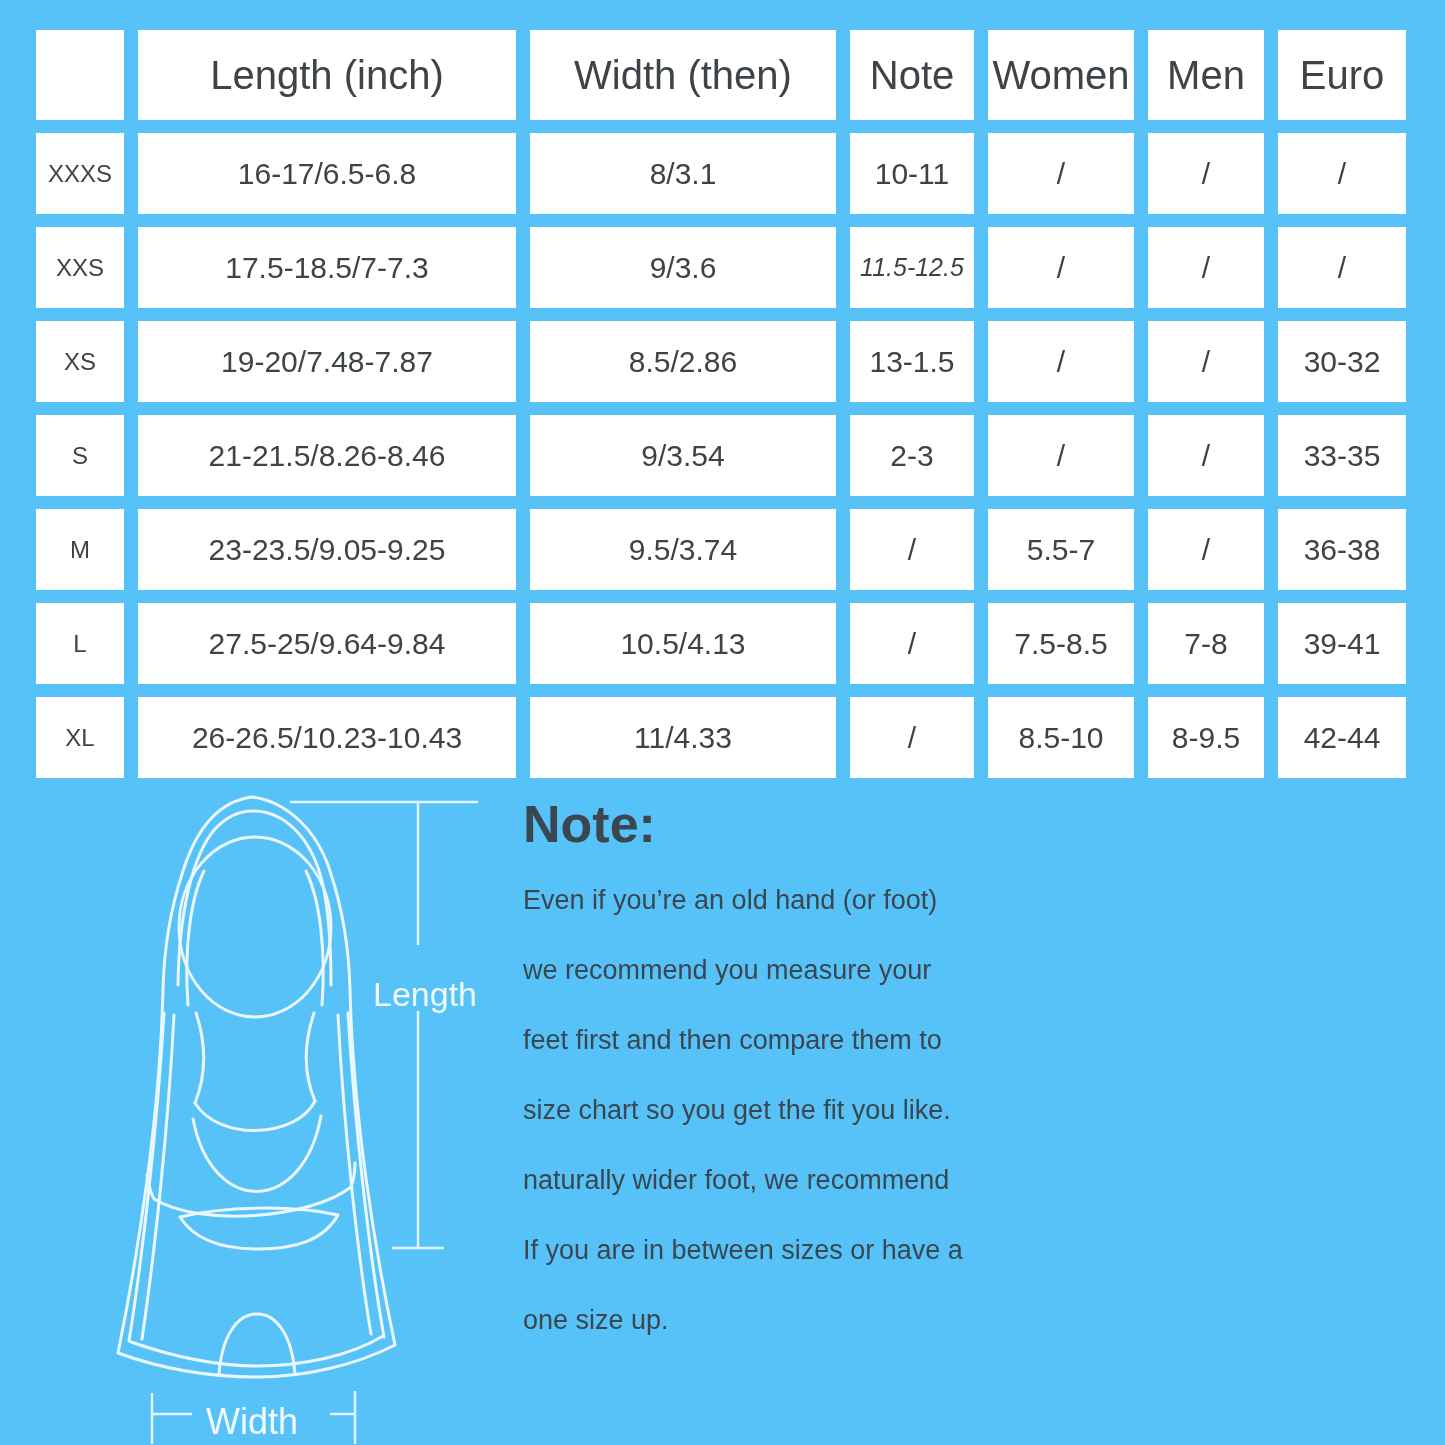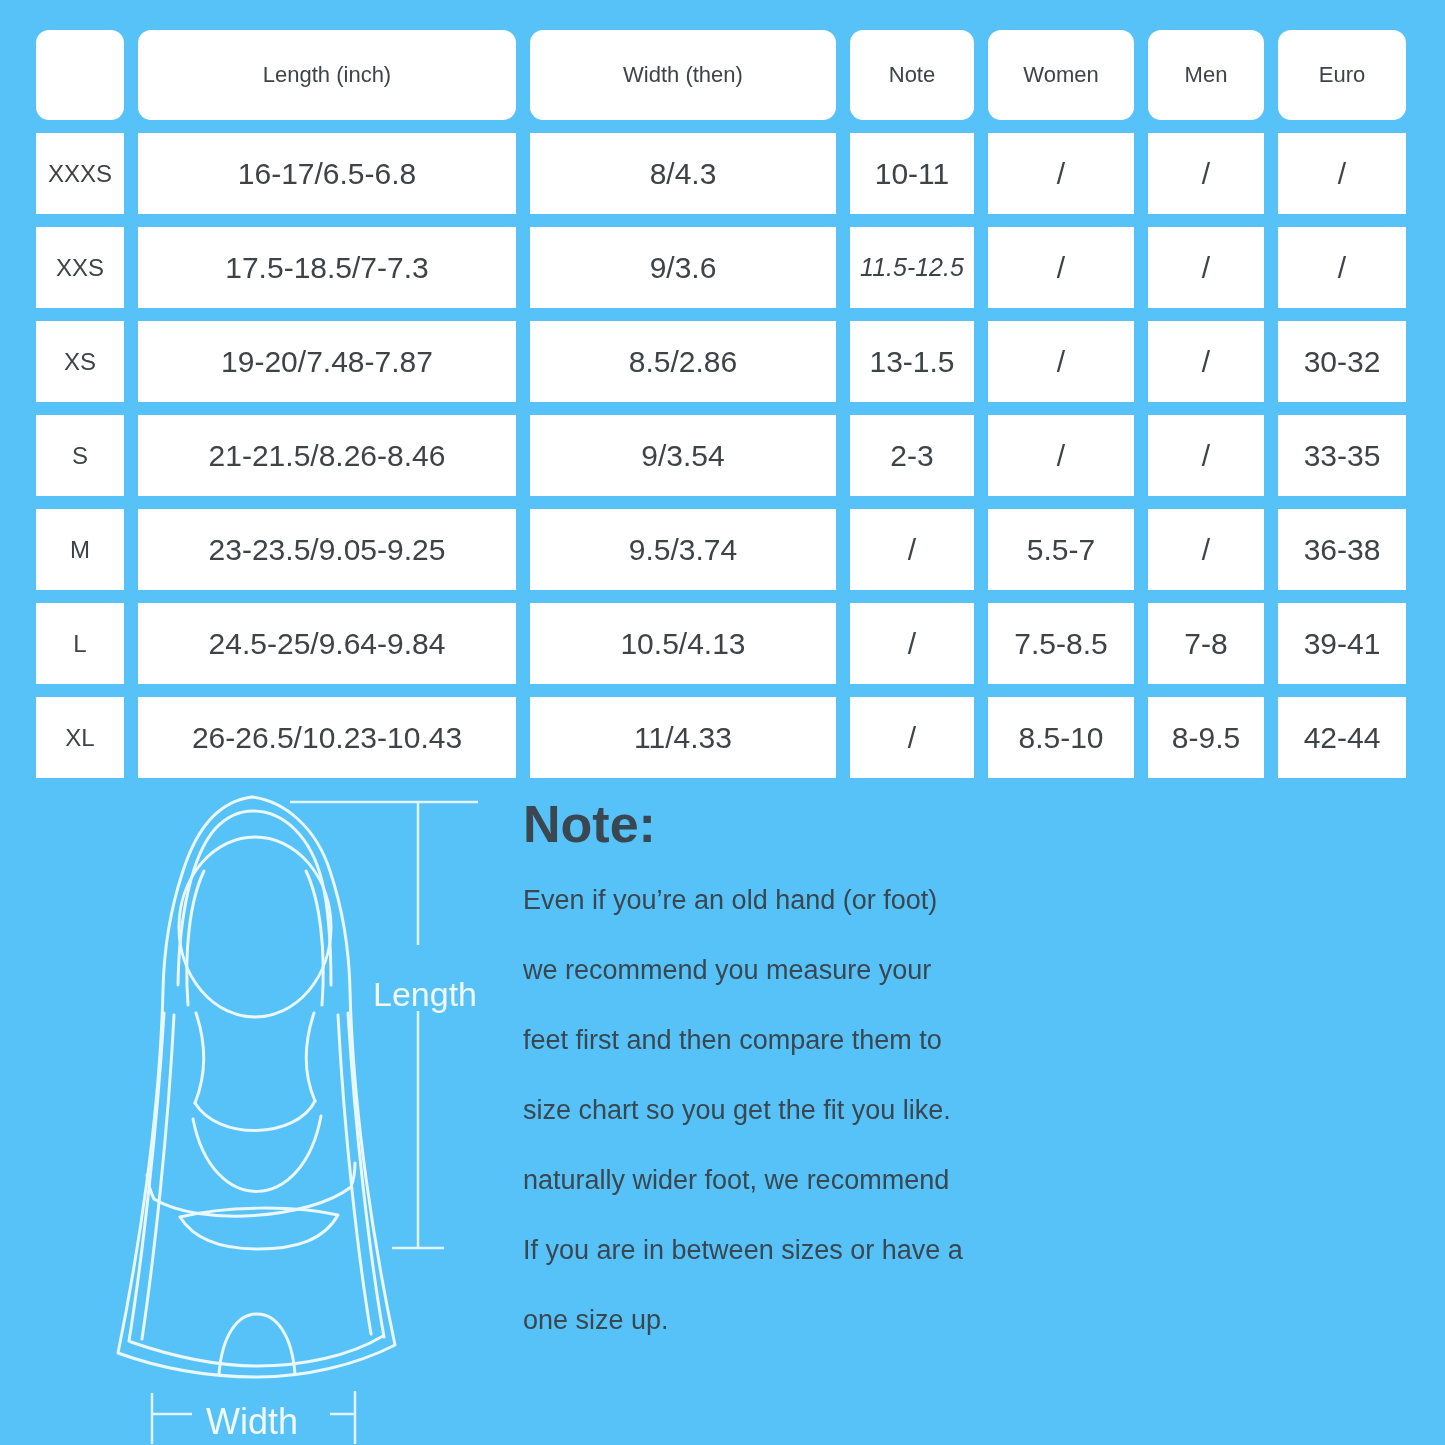--- a/index.html
+++ b/index.html
@@ -15,21 +15,21 @@
     grid-template-columns:88px 378px 306px 124px 146px 116px 128px;
     grid-template-rows:90px repeat(7,81px);
     gap:13px 14px;
   }
   .cell{
     background:var(--c-cell_background,#fff);
     display:flex;align-items:center;justify-content:center;
     color:var(--c-table_text,#3e4347);
     font-size:30px;white-space:nowrap;
   }
-  .cell.head{font-size:22px;border-radius:13px;}
+  .cell.head{font-size:40px;}
   .cell.rowlabel{font-size:24px;}
   .cell.tight{font-size:25px;font-style:italic;}
   
   .note{position:absolute;left:523px;top:796px;color:var(--c-note_text,#3a4650);}
   .note-title{font-size:52px;font-weight:bold;line-height:1.1;}
   .note-lines{margin-top:12px;font-size:27px;line-height:70px;}
   
   .fin{position:absolute;left:100px;top:785px;}
   .fin .outline{stroke:var(--c-diagram_line,#f2fafe);stroke-width:3;fill:none;
     stroke-linecap:round;stroke-linejoin:round;opacity:.95;}
@@ -47,21 +47,21 @@
   <div class="size-table" id="size-table">
       <div class="cell head"></div>
       <div class="cell head">Length (inch)</div>
       <div class="cell head">Width (then)</div>
       <div class="cell head">Note</div>
       <div class="cell head">Women</div>
       <div class="cell head">Men</div>
       <div class="cell head">Euro</div>
       <div class="cell rowlabel">XXXS</div>
       <div class="cell">16-17/6.5-6.8</div>
-      <div class="cell">8/4.3</div>
+      <div class="cell">8/3.1</div>
       <div class="cell">10-11</div>
       <div class="cell">/</div>
       <div class="cell">/</div>
       <div class="cell">/</div>
       <div class="cell rowlabel">XXS</div>
       <div class="cell">17.5-18.5/7-7.3</div>
       <div class="cell">9/3.6</div>
       <div class="cell tight">11.5-12.5</div>
       <div class="cell">/</div>
       <div class="cell">/</div>
@@ -81,21 +81,21 @@
       <div class="cell">/</div>
       <div class="cell">33-35</div>
       <div class="cell rowlabel">M</div>
       <div class="cell">23-23.5/9.05-9.25</div>
       <div class="cell">9.5/3.74</div>
       <div class="cell">/</div>
       <div class="cell">5.5-7</div>
       <div class="cell">/</div>
       <div class="cell">36-38</div>
       <div class="cell rowlabel">L</div>
-      <div class="cell">24.5-25/9.64-9.84</div>
+      <div class="cell">27.5-25/9.64-9.84</div>
       <div class="cell">10.5/4.13</div>
       <div class="cell">/</div>
       <div class="cell">7.5-8.5</div>
       <div class="cell">7-8</div>
       <div class="cell">39-41</div>
       <div class="cell rowlabel">XL</div>
       <div class="cell">26-26.5/10.23-10.43</div>
       <div class="cell">11/4.33</div>
       <div class="cell">/</div>
       <div class="cell">8.5-10</div>

